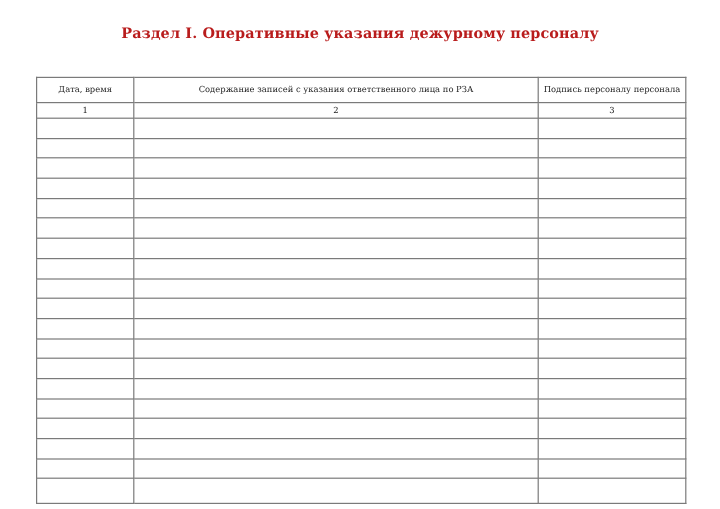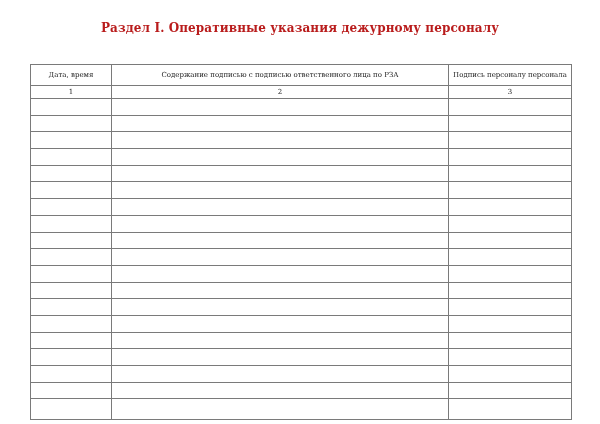--- a/index.html
+++ b/index.html
@@ -64,21 +64,21 @@
 
 <table class="log-table">
   <colgroup>
     <col class="col-date">
     <col class="col-content">
     <col class="col-sign">
   </colgroup>
   <thead>
     <tr class="row-header">
       <th>Дата, время</th>
-      <th>Содержание подписью с подписью ответственного лица по РЗА</th>
+      <th>Содержание записей с указания ответственного лица по РЗА</th>
       <th>Подпись персоналу персонала</th>
     </tr>
     <tr class="row-numbers">
       <td>1</td>
       <td>2</td>
       <td>3</td>
     </tr>
   </thead>
   <tbody id="entry-rows">
       <tr class="row-entry">

